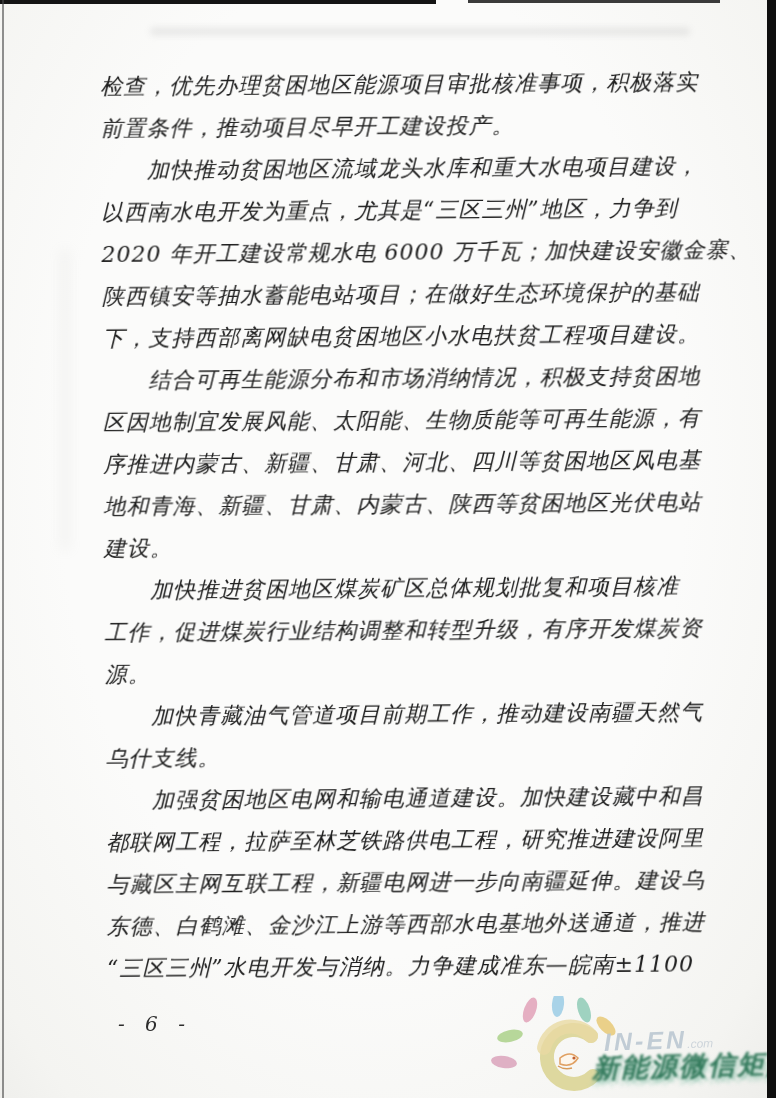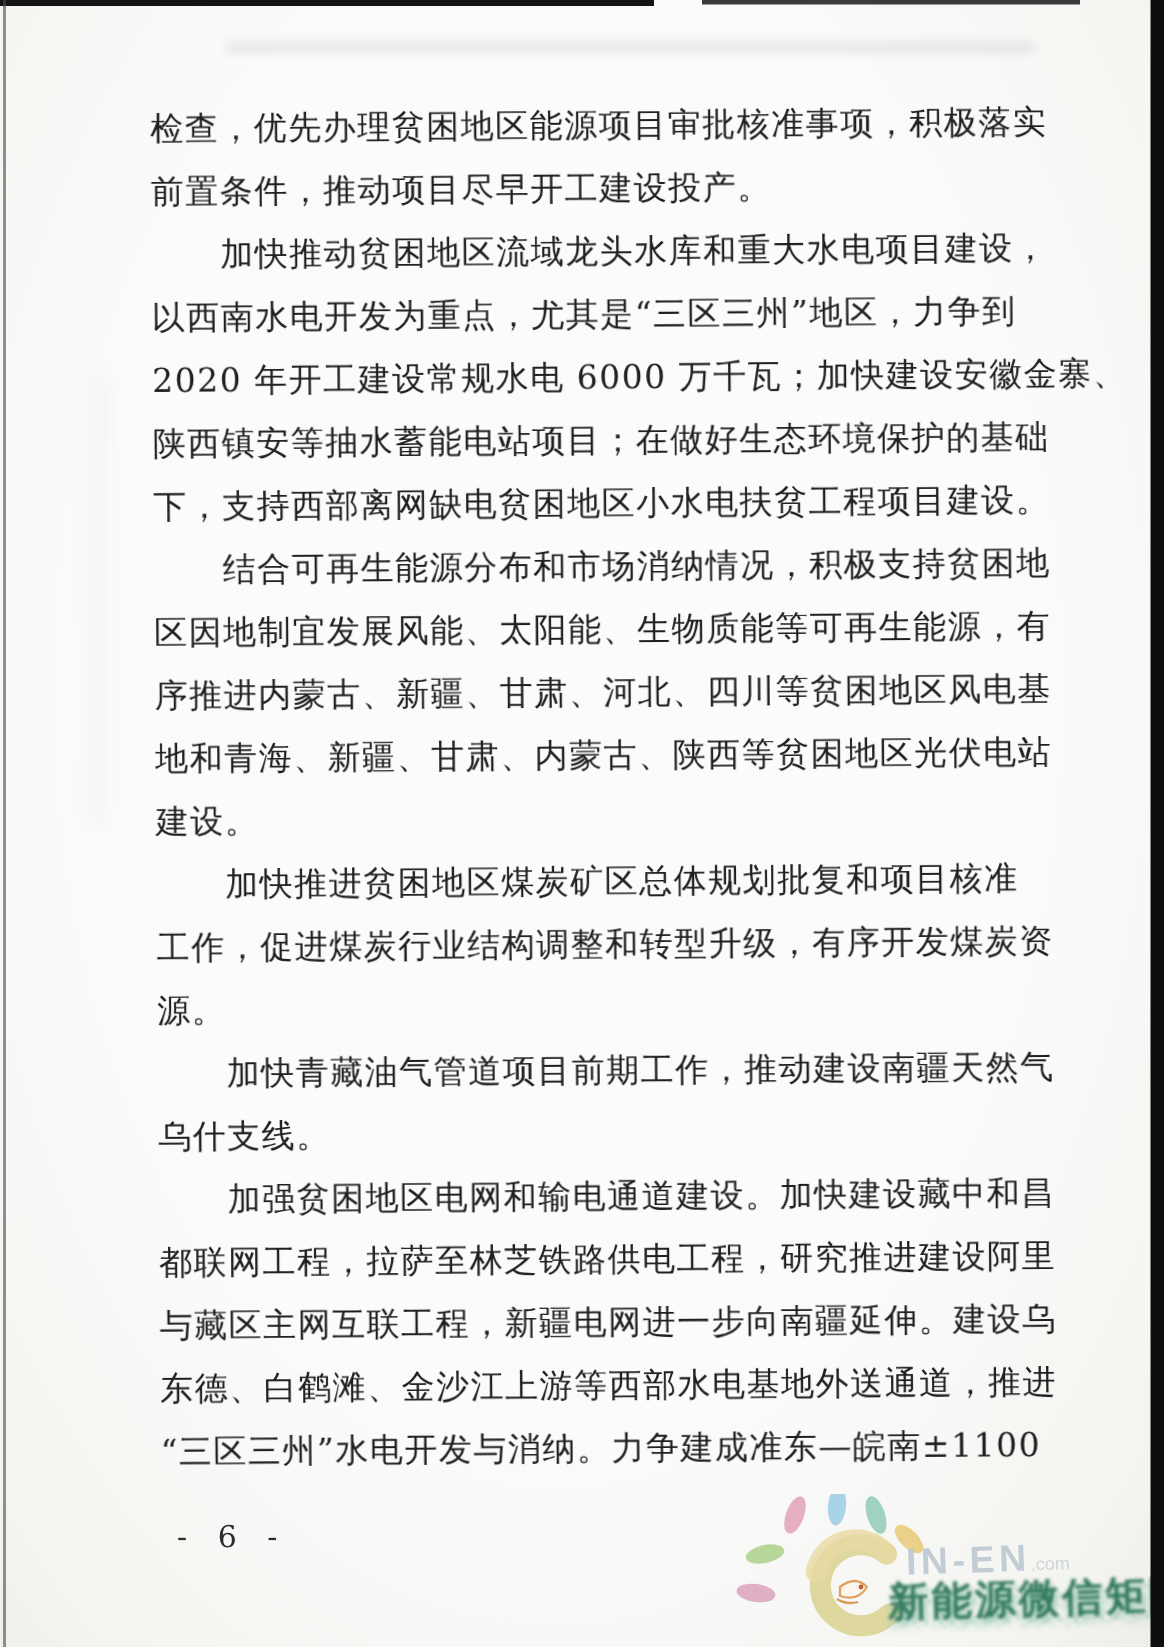--- a/index.html
+++ b/index.html
@@ -3,20 +3,21 @@
 <meta charset="utf-8">
 <style>
   html,body{margin:0;padding:0;background:#d9d9d7;}
   .page{
     position:relative;
     width:776px;height:1098px;
     margin:0 auto;
     background:radial-gradient(ellipse at 48% 42%, #fbfbfa 55%, #f4f4f1 88%, #ededea 100%);
     overflow:hidden;
     font-family:"DejaVu Serif","Liberation Serif",serif;
+    font-style:italic;
   }
   
   .top-strip-a{position:absolute;left:0;top:0;width:436px;height:4px;background:#141414;}
   .top-strip-b{position:absolute;left:468px;top:0;width:252px;height:3px;background:rgba(25,25,25,.85);}
   .right-bar{position:absolute;right:0;top:0;width:9px;height:100%;background:#0e0e0e;}
   .left-line{position:absolute;left:2px;top:0;width:2px;height:100%;background:#4a4a4a;opacity:.6;}
   .smudge{position:absolute;left:150px;top:27px;width:540px;height:9px;background:#9a9a9a;opacity:.17;filter:blur(3px);border-radius:4px;}
   .smudge2{position:absolute;left:60px;top:250px;width:10px;height:300px;background:#bdbdb8;opacity:.12;filter:blur(6px);}
 
   

